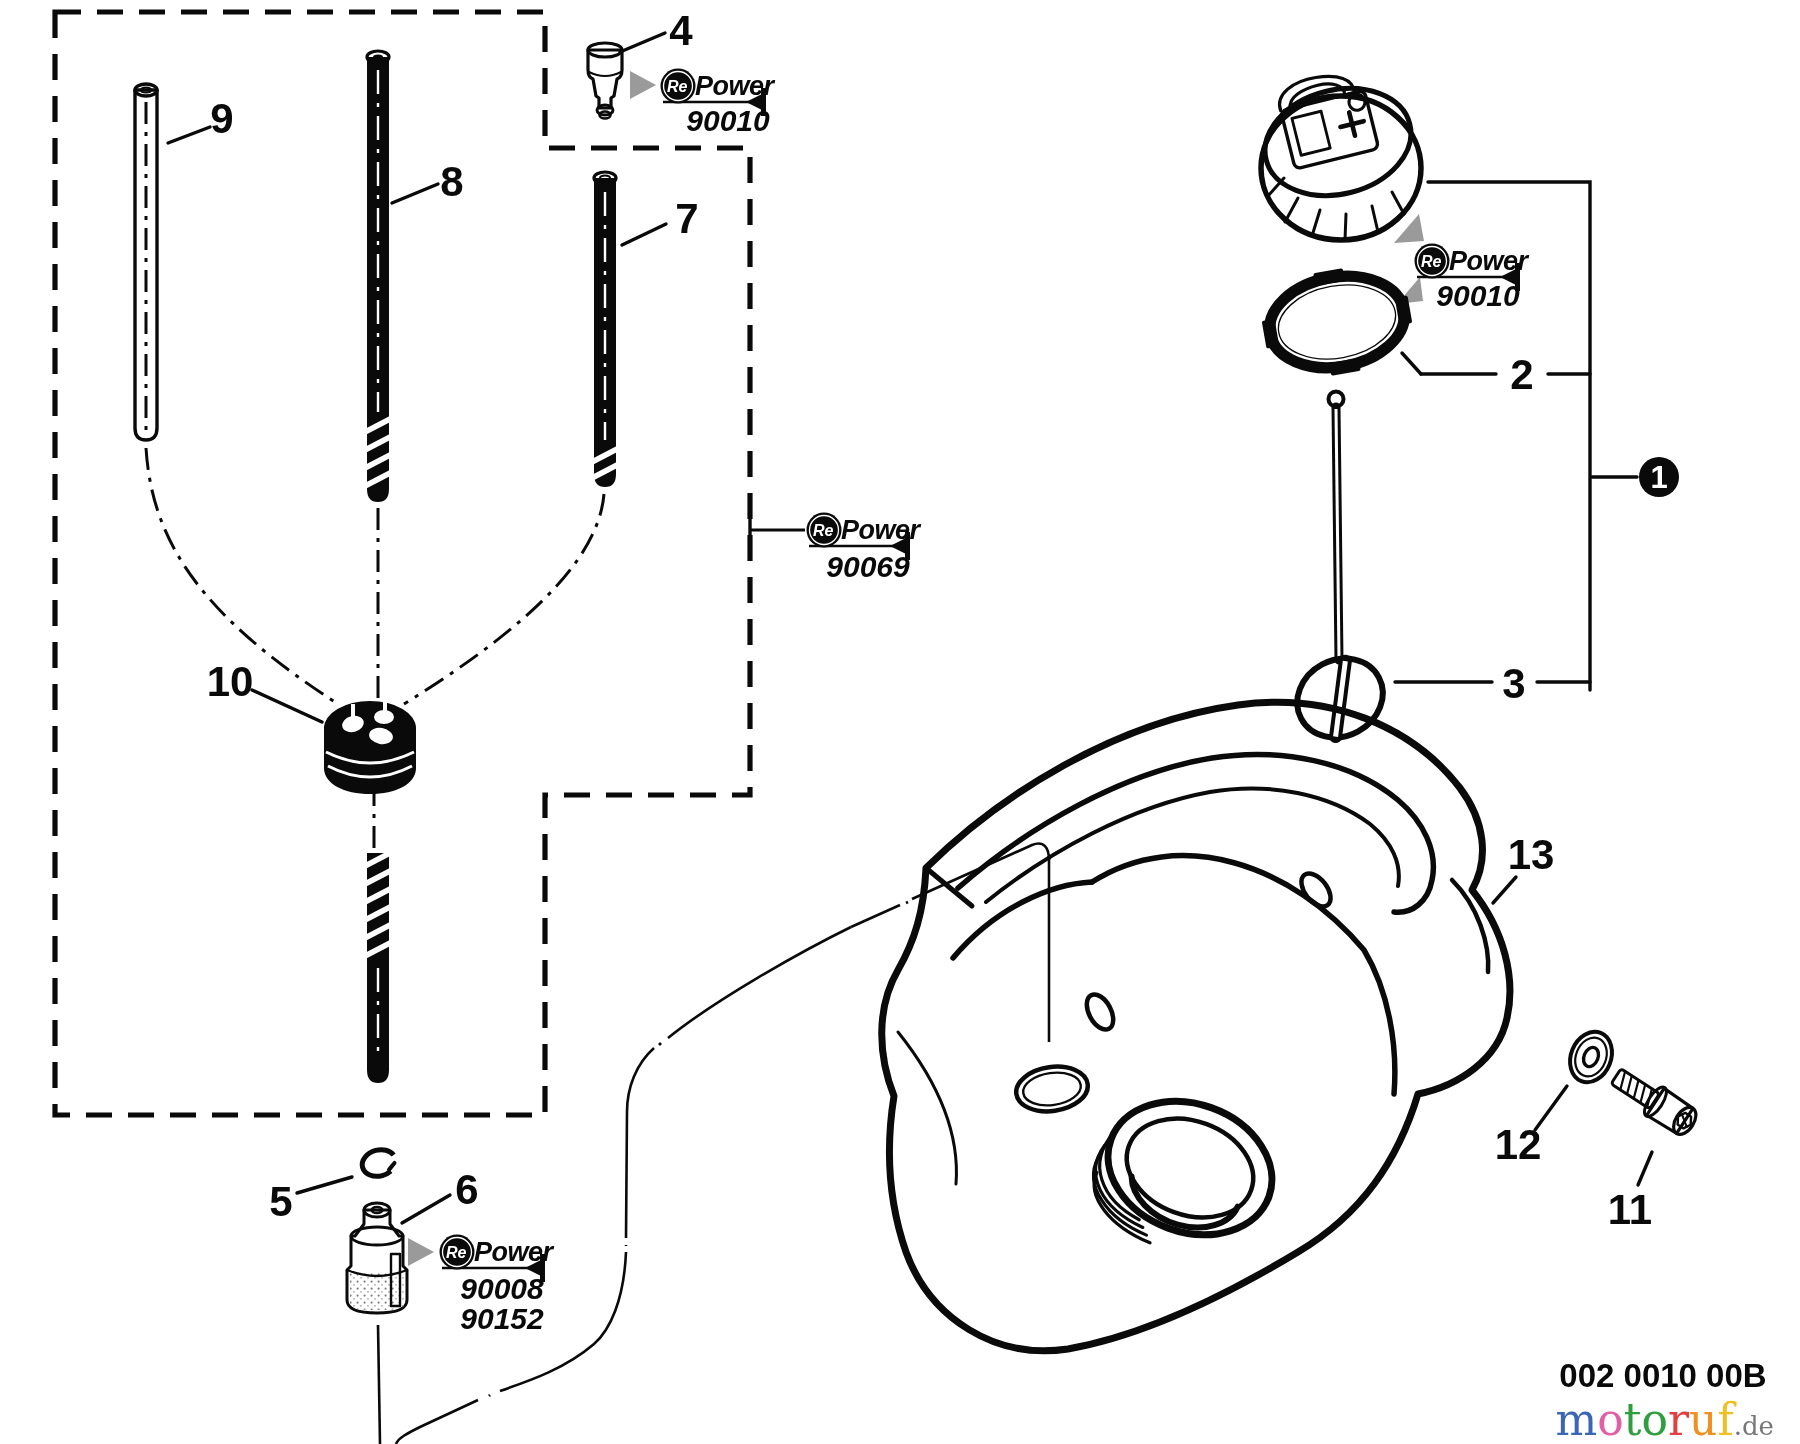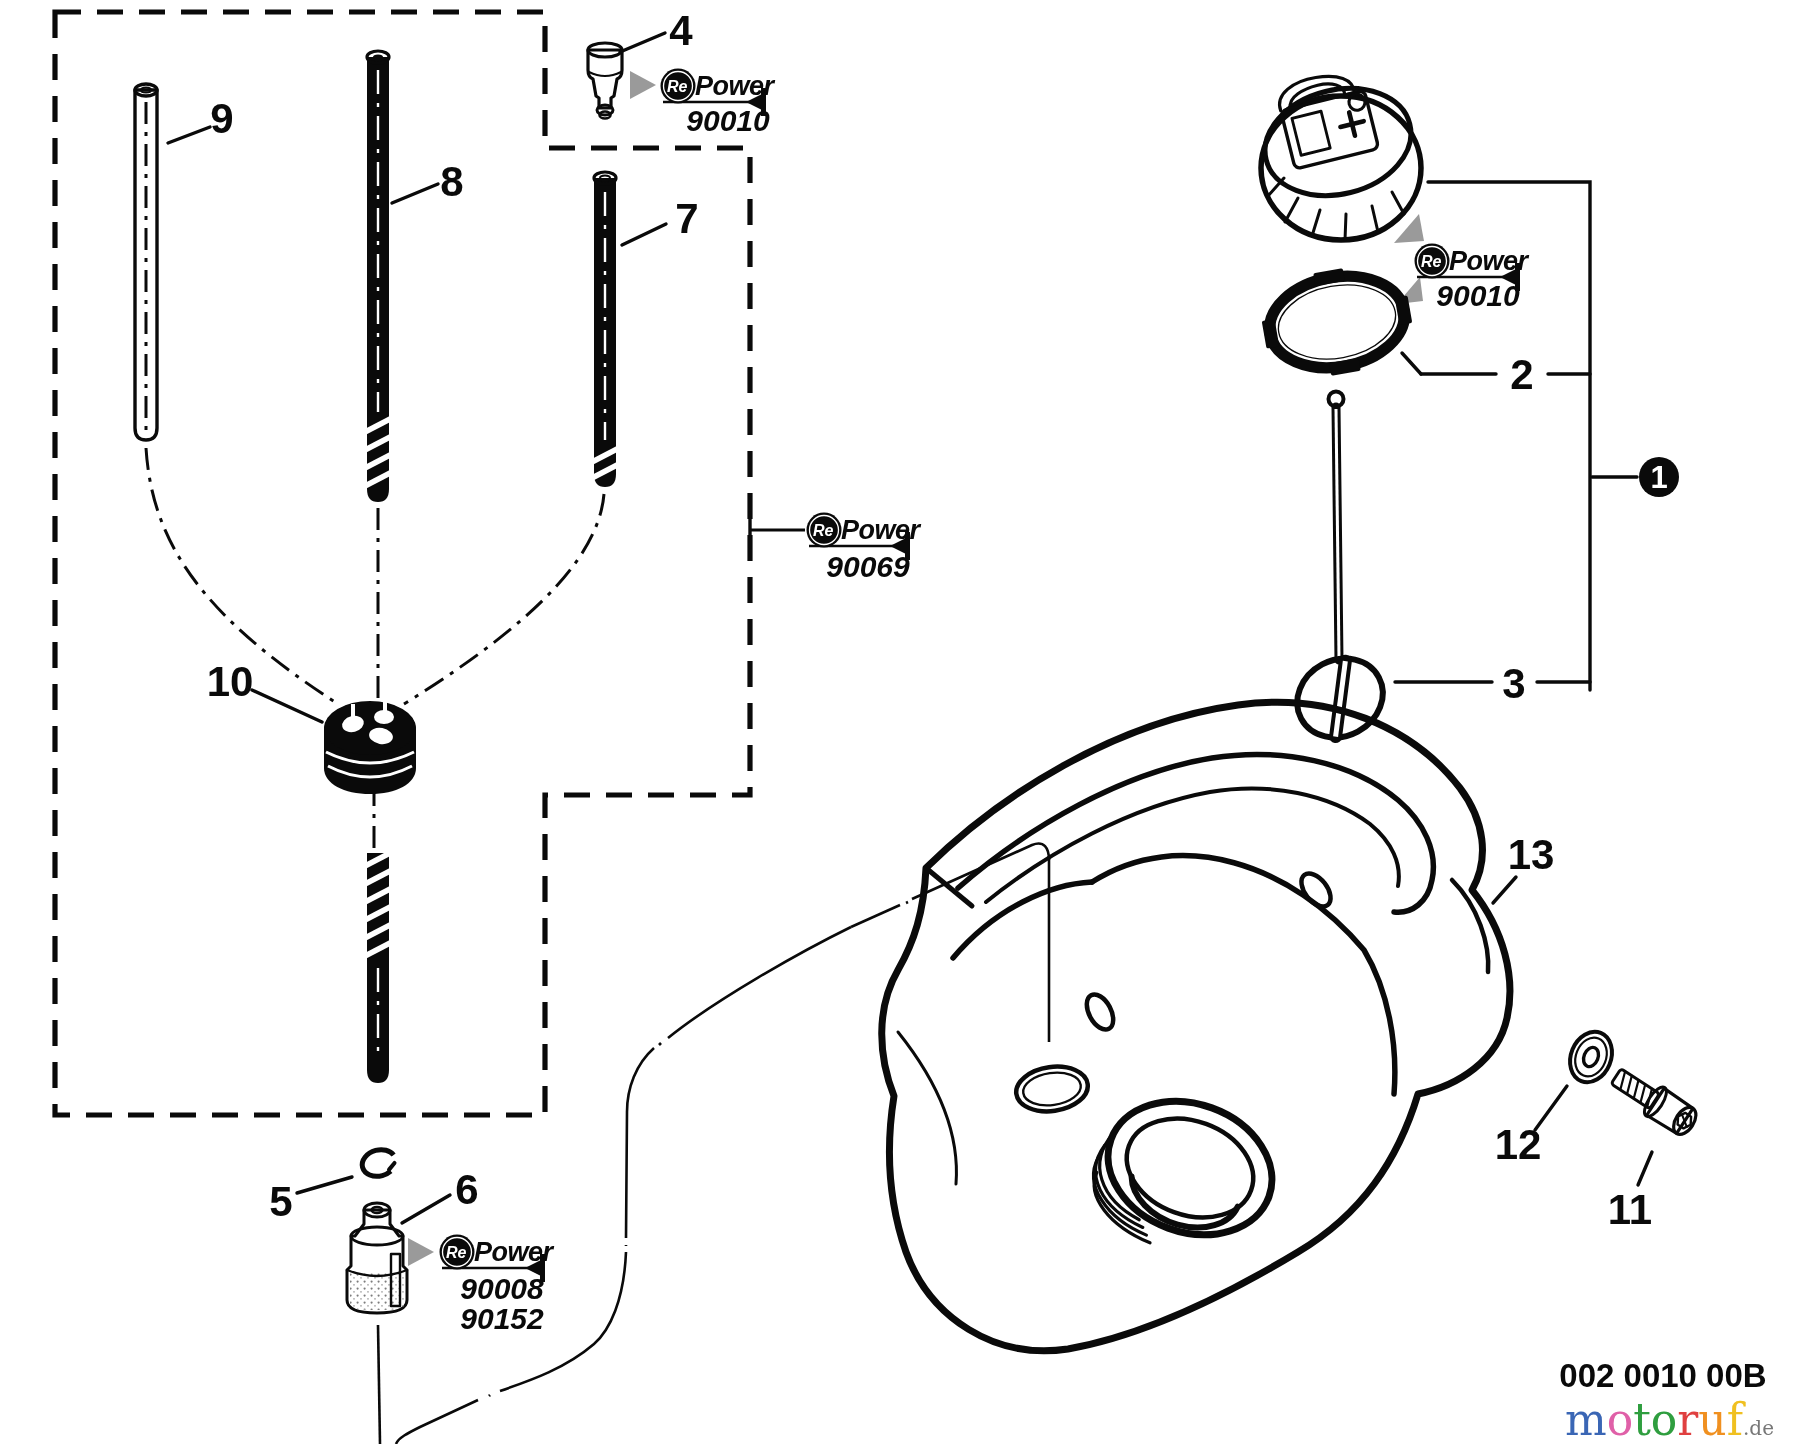--- a/index.html
+++ b/index.html
@@ -14,21 +14,21 @@
   .cline{stroke:#0a0a0a;stroke-width:3;fill:none;stroke-dasharray:22 8 4 8;}
   .clinew{stroke:#fff;stroke-width:2.4;fill:none;stroke-dasharray:24 9 4 9;}
   .lbl{font:700 42px "Liberation Sans",sans-serif;fill:#0a0a0a;}
   .lbl-inv{font:700 31px "Liberation Sans",sans-serif;fill:#ffffff;}
   .power{font:italic 700 27px "Liberation Sans",sans-serif;fill:#0a0a0a;letter-spacing:-.5px;}
   .re{font:italic 700 16px "Liberation Sans",sans-serif;fill:#ffffff;}
   .pnum{font:italic 700 30px "Liberation Sans",sans-serif;fill:#0a0a0a;}
   .code{font:700 33px "Liberation Sans",sans-serif;fill:#0a0a0a;}
   .watermark{position:absolute;right:26px;bottom:2px;font-family:"DejaVu Serif",serif;
              font-size:44px;line-height:1;cursor:pointer;user-select:none;}
-  .watermark .wm-suffix{font-size:20px;color:#777;}
+  .watermark .wm-suffix{font-size:26px;color:#777;}
 </style>
 </head>
 <body>
 
 <div class="stage">
 <svg width="1800" height="1444" viewBox="0 0 1800 1444">
 
   <defs>
     <pattern id="stip" width="7" height="7" patternUnits="userSpaceOnUse">
       <circle cx="1.6" cy="1.6" r="1.1" fill="#666"></circle>

